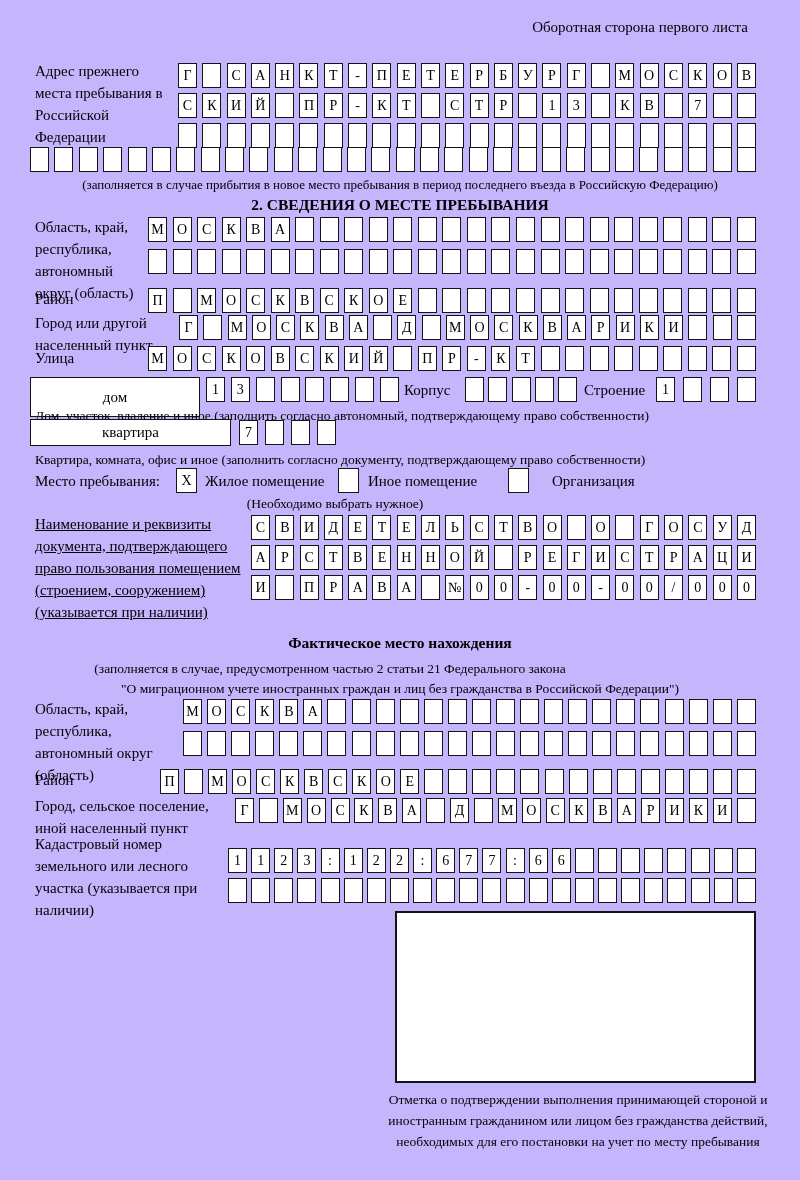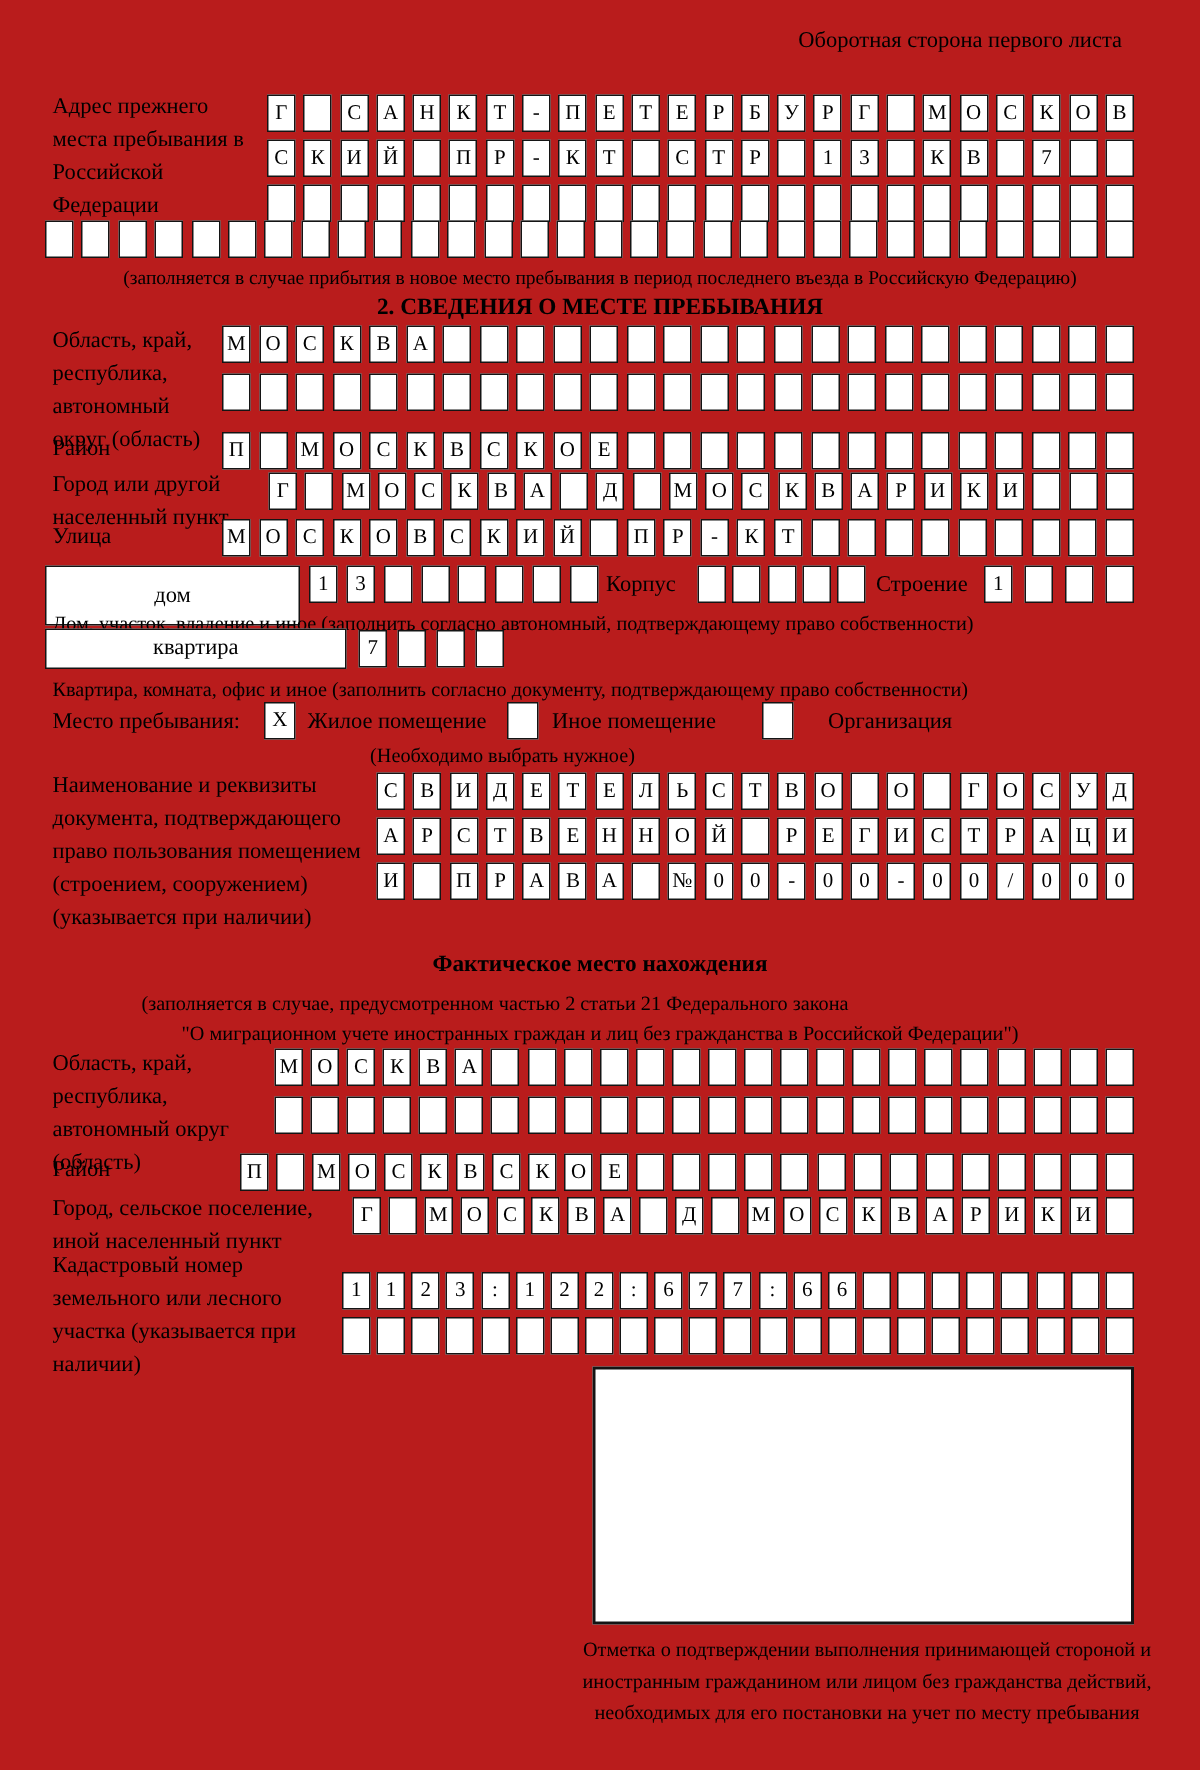--- a/index.html
+++ b/index.html
@@ -1,16 +1,16 @@
 <!DOCTYPE html>
 <html><head>
 <meta charset="utf-8">
 <style>
   html,body{margin:0;padding:0;background:#fff;}
-  .page{position:relative;width:800px;height:1180px;background:#b91c1c;overflow:hidden;
+  .page{position:relative;width:800px;height:1180px;background:#c4b5fd;overflow:hidden;
         font-family:"Liberation Serif","DejaVu Serif",serif;color:#000;}
   .abs{position:absolute;}
   .strip{position:absolute;display:flex;justify-content:space-between;}
   .cell{box-sizing:border-box;width:19px;height:25px;border:1.6px solid #141414;
         display:flex;align-items:center;justify-content:center;
         font-size:14px;line-height:1;background:#fff;}
   .lbl{font-size:15px;line-height:22px;}
   .cap{font-size:13px;line-height:17px;}
   .cap2{font-size:13.5px;line-height:18px;}
   .center{text-align:center;}
@@ -324,21 +324,21 @@
 
   <div class="abs lbl" style="left:35px;top:470px;">Место пребывания:</div>
   <div class="checkbox" style="left:176px;top:468px;">X</div>
   <div class="abs lbl" style="left:205px;top:470px;">Жилое помещение</div>
   <div class="checkbox" style="left:338px;top:468px;"></div>
   <div class="abs lbl" style="left:368px;top:470px;">Иное помещение</div>
   <div class="checkbox" style="left:508px;top:468px;"></div>
   <div class="abs lbl" style="left:552px;top:470px;">Организация</div>
   <div class="abs cap2 center" style="left:140px;top:495px;width:390px;">(Необходимо выбрать нужное)</div>
 
-  <div class="abs lbl" style="left:35px;top:513px;width:212px;">Наименование и реквизиты документа, подтверждающего право пользования помещением (строением, сооружением) (указывается при наличии)</div>
+  <div class="abs lbl" style="left:35px;top:513px;width:212px;text-decoration:underline;">Наименование и реквизиты документа, подтверждающего право пользования помещением (строением, сооружением) (указывается при наличии)</div>
   <div class="strip" style="left:251px;top:515px;width:505px;">
       <div class="cell">С</div>
       <div class="cell">В</div>
       <div class="cell">И</div>
       <div class="cell">Д</div>
       <div class="cell">Е</div>
       <div class="cell">Т</div>
       <div class="cell">Е</div>
       <div class="cell">Л</div>
       <div class="cell">Ь</div>

